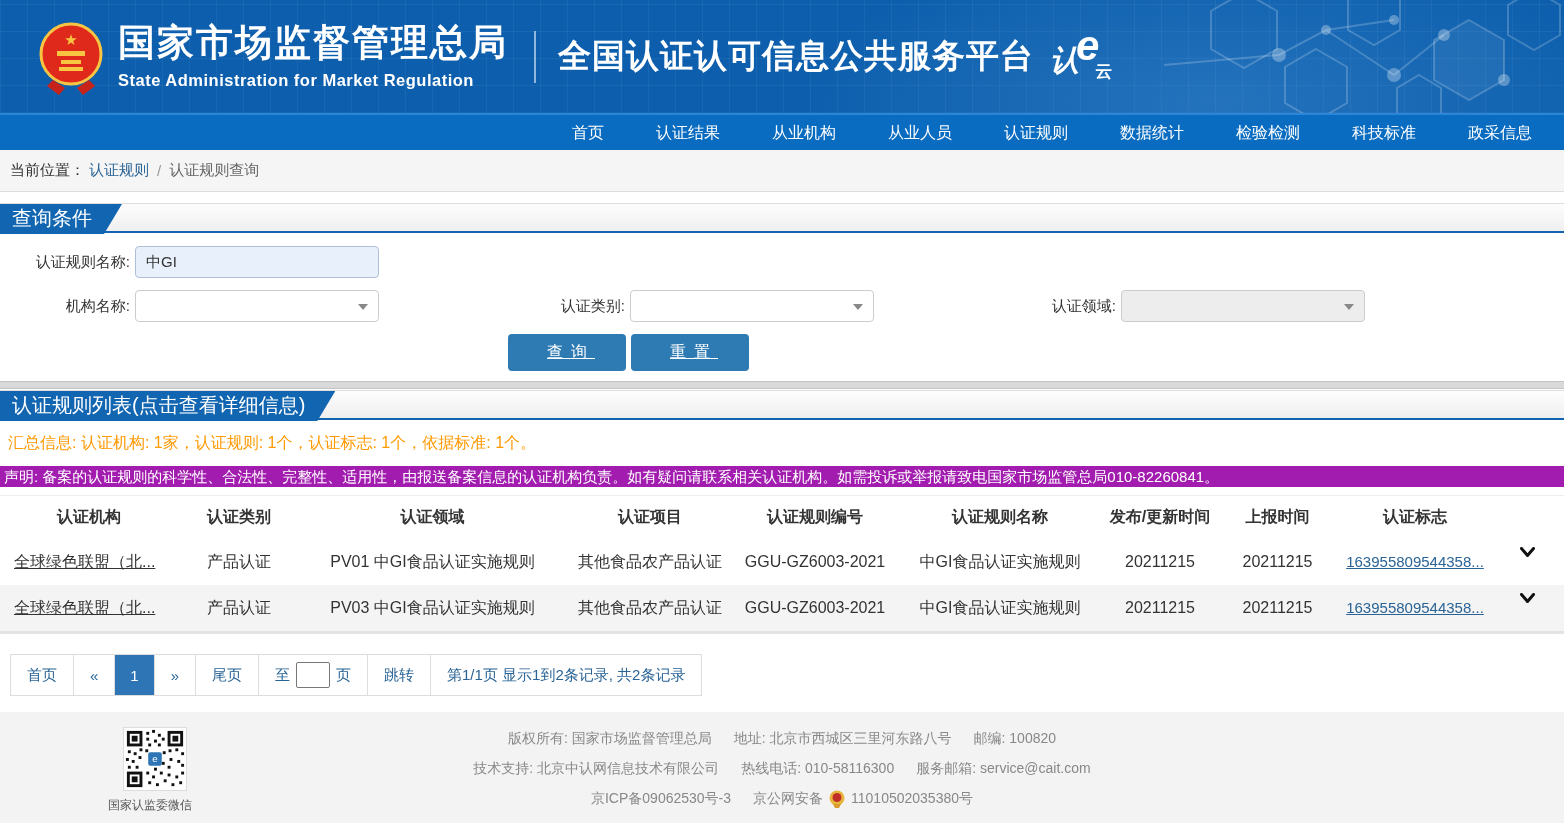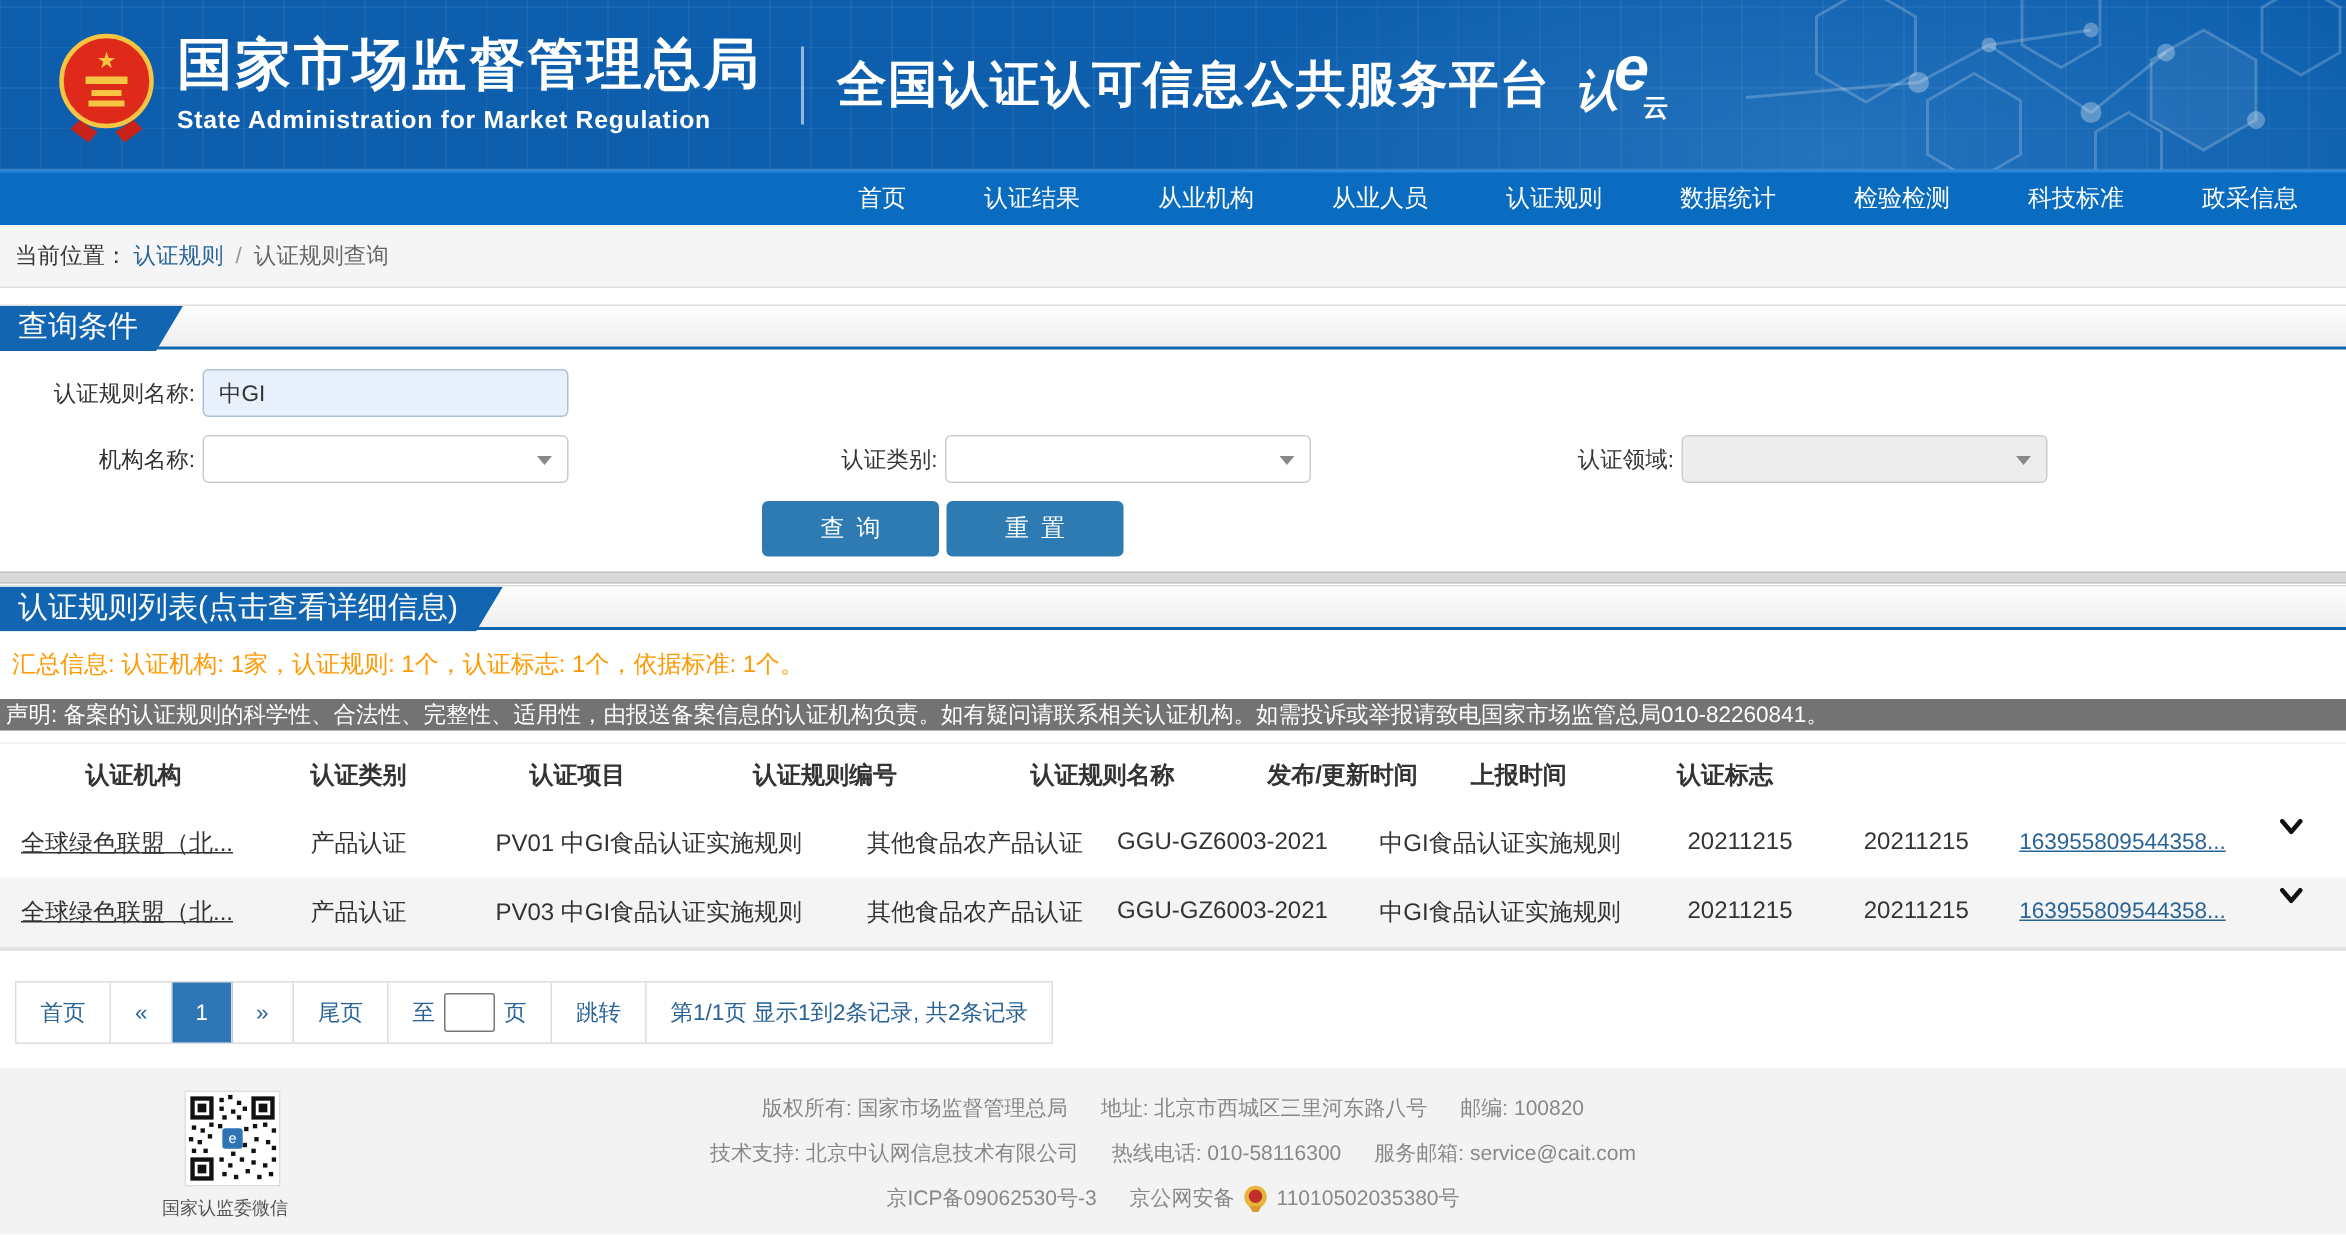--- a/index.html
+++ b/index.html
@@ -90,28 +90,29 @@
   .text-input{
     width:244px; height:32px; margin-left:5px; border:1px solid #aebfd6; border-radius:4px;
     background:#e8f0fb; font-size:15px; padding:0 10px; color:#333;
     font-family:"Liberation Sans","DejaVu Sans",sans-serif;
   }
   .btn-row{ display:flex; margin:11px 0 10px 508px; gap:5px; }
   .btn{
     width:118px; height:37px; background:#2e7bb4; border:none; border-radius:4px;
     color:#fff; font-size:16px; letter-spacing:8px; padding-left:8px; cursor:pointer;
     font-family:"Liberation Sans","DejaVu Sans",sans-serif;
+    text-decoration:underline;
   }
 
   .divider-strip{ height:8px; background:#d9d9d9; border-top:1px solid #c4c4c4; border-bottom:1px solid #c4c4c4; flex:0 0 auto;}
 
   
   .summary{ padding:13px 0 12px 8px; color:#ff9900; font-size:16px; flex:0 0 auto;}
   .notice{
-    background:#737373; color:#fff; font-size:15px; line-height:21px; height:21px;
+    background:#a21caf; color:#fff; font-size:15px; line-height:21px; height:21px;
     padding-left:4px; white-space:nowrap; overflow:hidden; flex:0 0 auto;
   }
 
   .rules-table{ margin-top:8px; font-size:16px; border-bottom:3px solid #e3e3e3; flex:0 0 auto;}
   .t-row{ display:flex; align-items:center; }
   .t-head{ height:44px; font-weight:bold; border-top:1px solid #eee; }
   .t-data{ height:46px; }
   .t-data.alt{ background:#f4f4f4; }
   .cell{ text-align:center; overflow:hidden; white-space:nowrap; }
   .c0{ width:178px; text-align:left; padding-left:14px; }
@@ -249,20 +250,21 @@
 </div>
 
 <div class="summary">汇总信息: 认证机构: 1家，认证规则: 1个，认证标志: 1个，依据标准: 1个。</div>
 
 <div class="notice">声明: 备案的认证规则的科学性、合法性、完整性、适用性，由报送备案信息的认证机构负责。如有疑问请联系相关认证机构。如需投诉或举报请致电国家市场监管总局010-82260841。</div>
 
 <div class="rules-table">
   <div class="t-row t-head">
     <div class="cell c0">认证机构</div>
     <div class="cell c1">认证类别</div>
+    <div class="cell c2">认证领域</div>
     <div class="cell c3">认证项目</div>
     <div class="cell c4">认证规则编号</div>
     <div class="cell c5">认证规则名称</div>
     <div class="cell c6">发布/更新时间</div>
     <div class="cell c7">上报时间</div>
     <div class="cell c8">认证标志</div>
     <div class="cell c9"></div>
   </div>
 
   <div class="t-row t-data">

